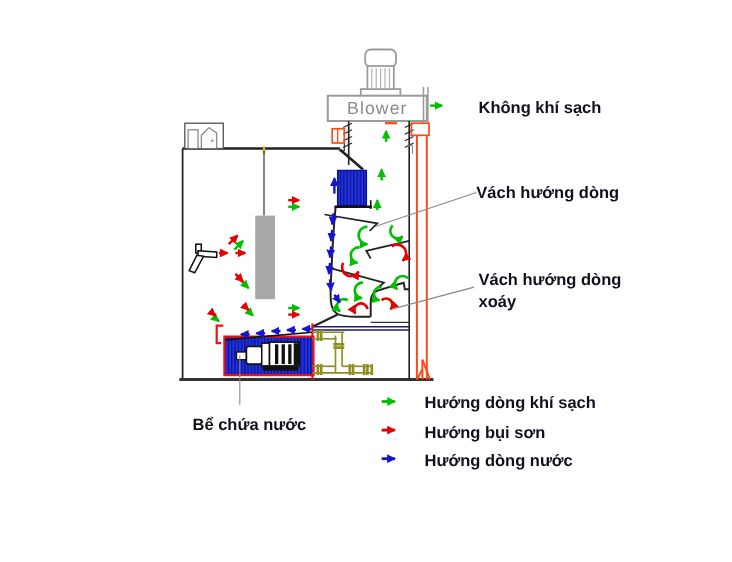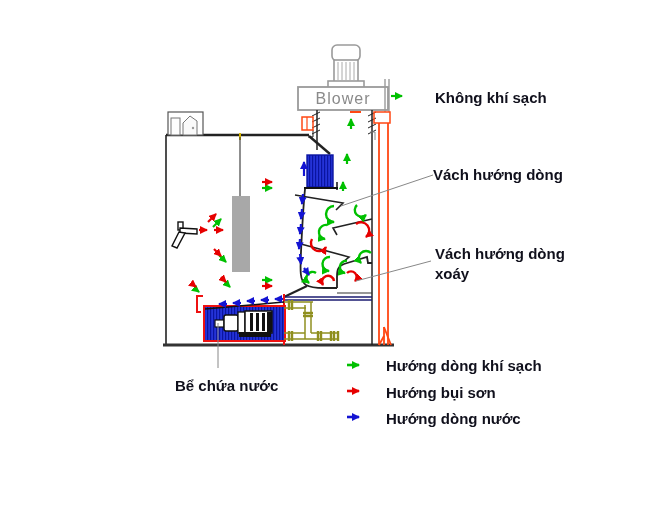--- a/index.html
+++ b/index.html
@@ -1,17 +1,17 @@
 <!DOCTYPE html>
 <html><head>
 <meta charset="utf-8">
 <style>
   html,body{margin:0;padding:0;background:#ffffff;}
   body{width:665px;height:511px;font-family:"Liberation Sans","DejaVu Sans",sans-serif;}
-  .canvas{position:relative;width:665px;height:511px;overflow:hidden;background:#fff;}
+  .canvas{position:relative;width:665px;height:511px;overflow:hidden;background:#fff;border-radius:18px;}
   svg{display:block;}
   .callout{font-family:"Liberation Sans","DejaVu Sans",sans-serif;font-weight:bold;font-size:15px;fill:#10101c;}
   .blower-text{font-family:"Liberation Sans","DejaVu Sans",sans-serif;font-size:16px;fill:#8a8a8a;letter-spacing:1px;}
   .struct{stroke:#222;fill:none;}
   .grayline{stroke:#9a9a9a;fill:#fff;}
 </style>
 </head>
 <body>
 
 <div class="canvas">

